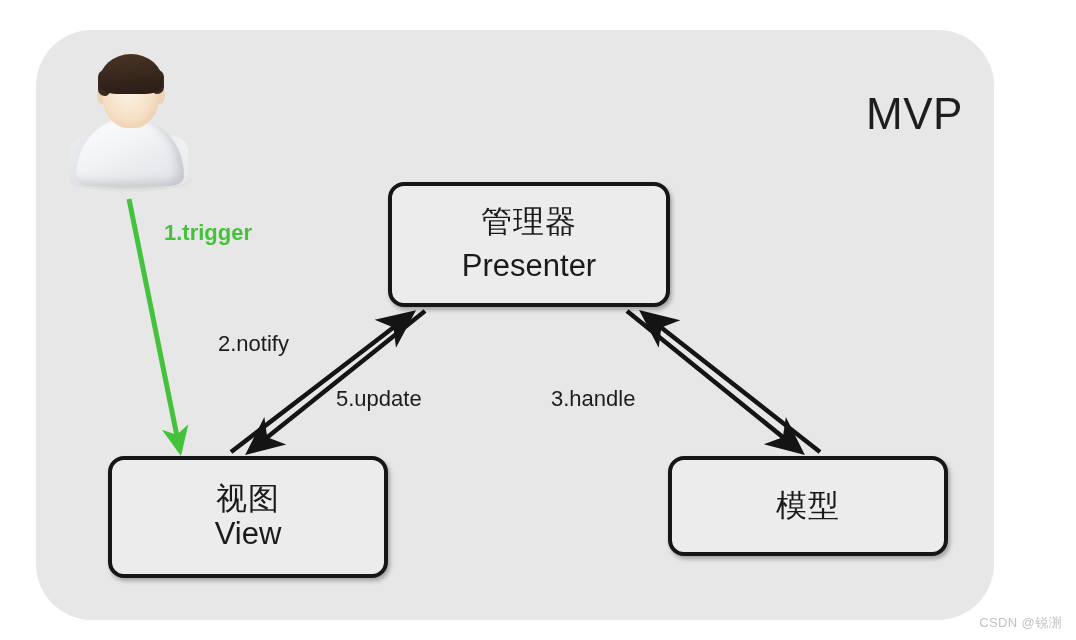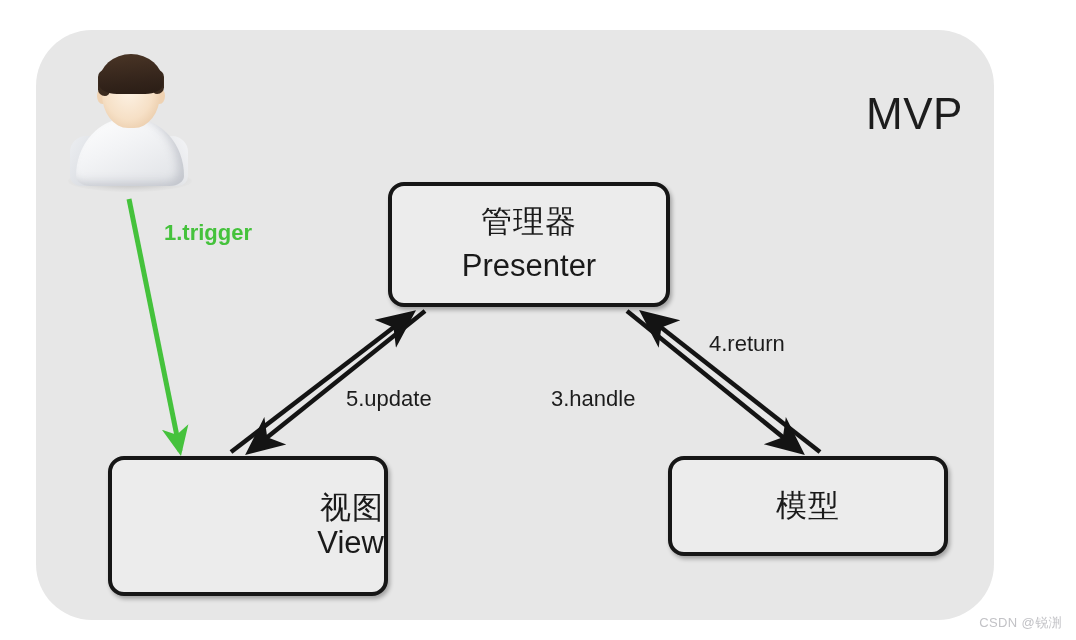--- a/index.html
+++ b/index.html
@@ -77,22 +77,21 @@
     left: 388px;
     top: 182px;
     width: 282px;
     height: 125px;
     gap: 9px;
   }
   #node-view {
     left: 108px;
     top: 456px;
     width: 280px;
-    height: 140px;
-    align-items: flex-end;
+    height: 122px;
   }
   #node-model {
     left: 668px;
     top: 456px;
     width: 280px;
     height: 100px;
   }
 
   
   #wires {
@@ -111,21 +110,21 @@
     color: #1c1c1c;
     white-space: nowrap;
     line-height: 1;
   }
   .edge-label.green {
     color: #45c23c;
     font-weight: bold;
   }
   #label-trigger { left: 164px; top: 222px; }
   #label-notify  { left: 218px; top: 333px; }
-  #label-update  { left: 346px; top: 388px; }
+  #label-update  { left: 336px; top: 388px; }
   #label-handle  { left: 551px; top: 388px; }
   #label-return  { left: 709px; top: 333px; }
 
   
   .avatar {
     position: absolute;
     left: 62px;
     top: 44px;
     width: 136px;
     height: 150px;
@@ -294,19 +293,19 @@
   <div class="node" id="node-view">
     <div class="cn">视图</div>
     <div class="en">View</div>
   </div>
 
   <div class="node" id="node-model">
     <div class="cn">模型</div>
   </div>
 
   <div class="edge-label green" id="label-trigger">1.trigger</div>
+  <div class="edge-label" id="label-notify">2.notify</div>
   <div class="edge-label" id="label-handle">3.handle</div>
-  <div class="edge-label" id="label-return">4.return</div>
   <div class="edge-label" id="label-update">5.update</div>
 
   <div class="watermark">CSDN @锐渆</div>
 
 </div>
 
 </body></html>

